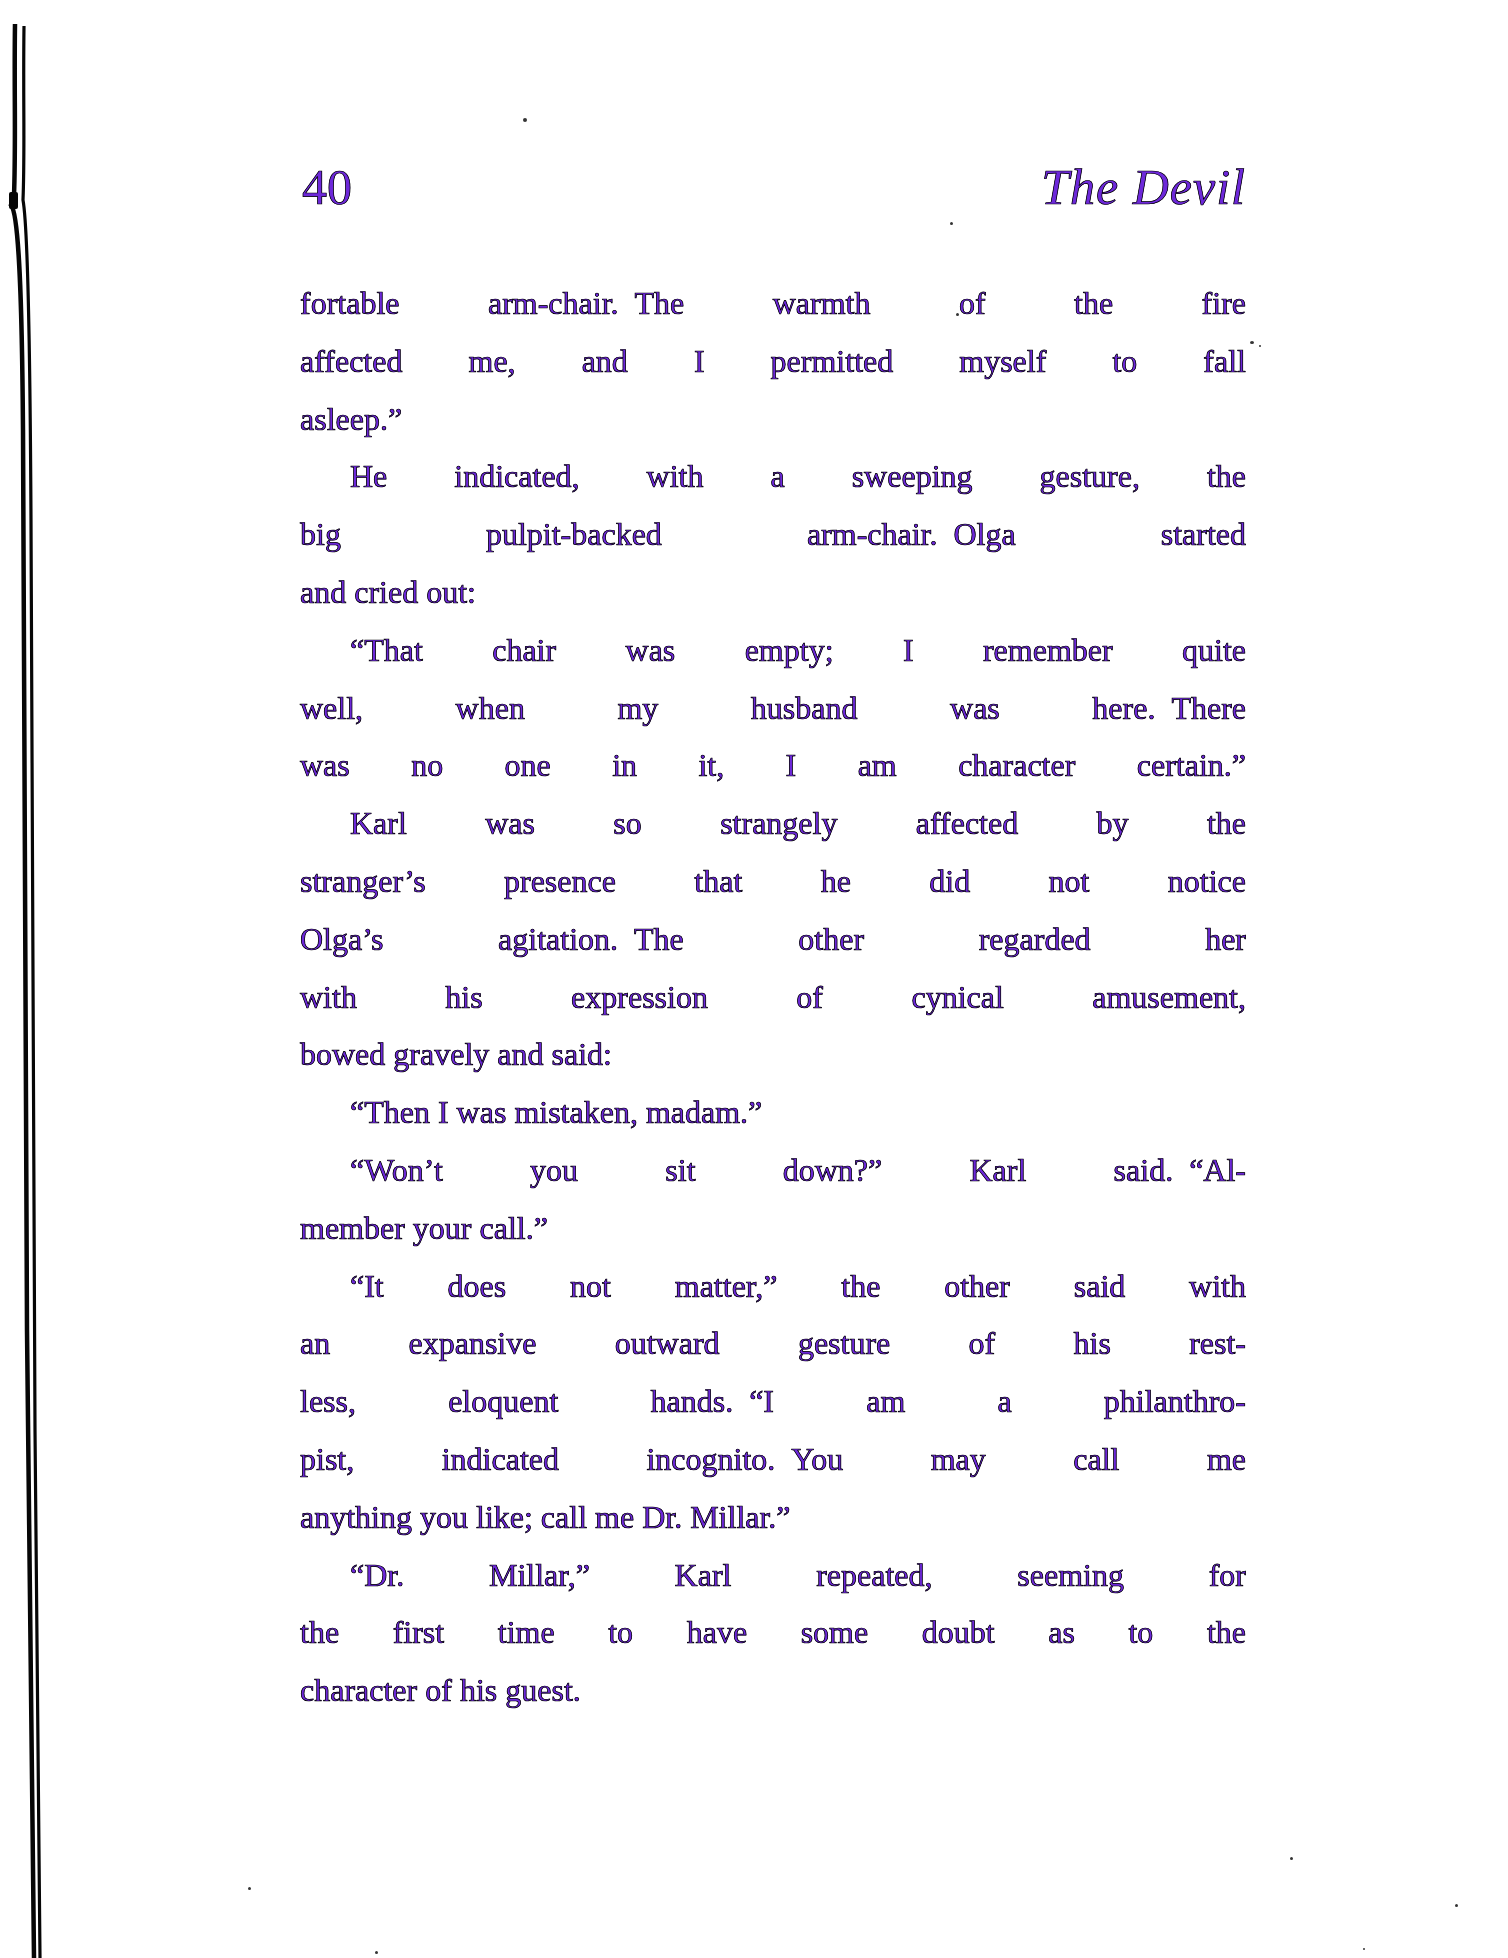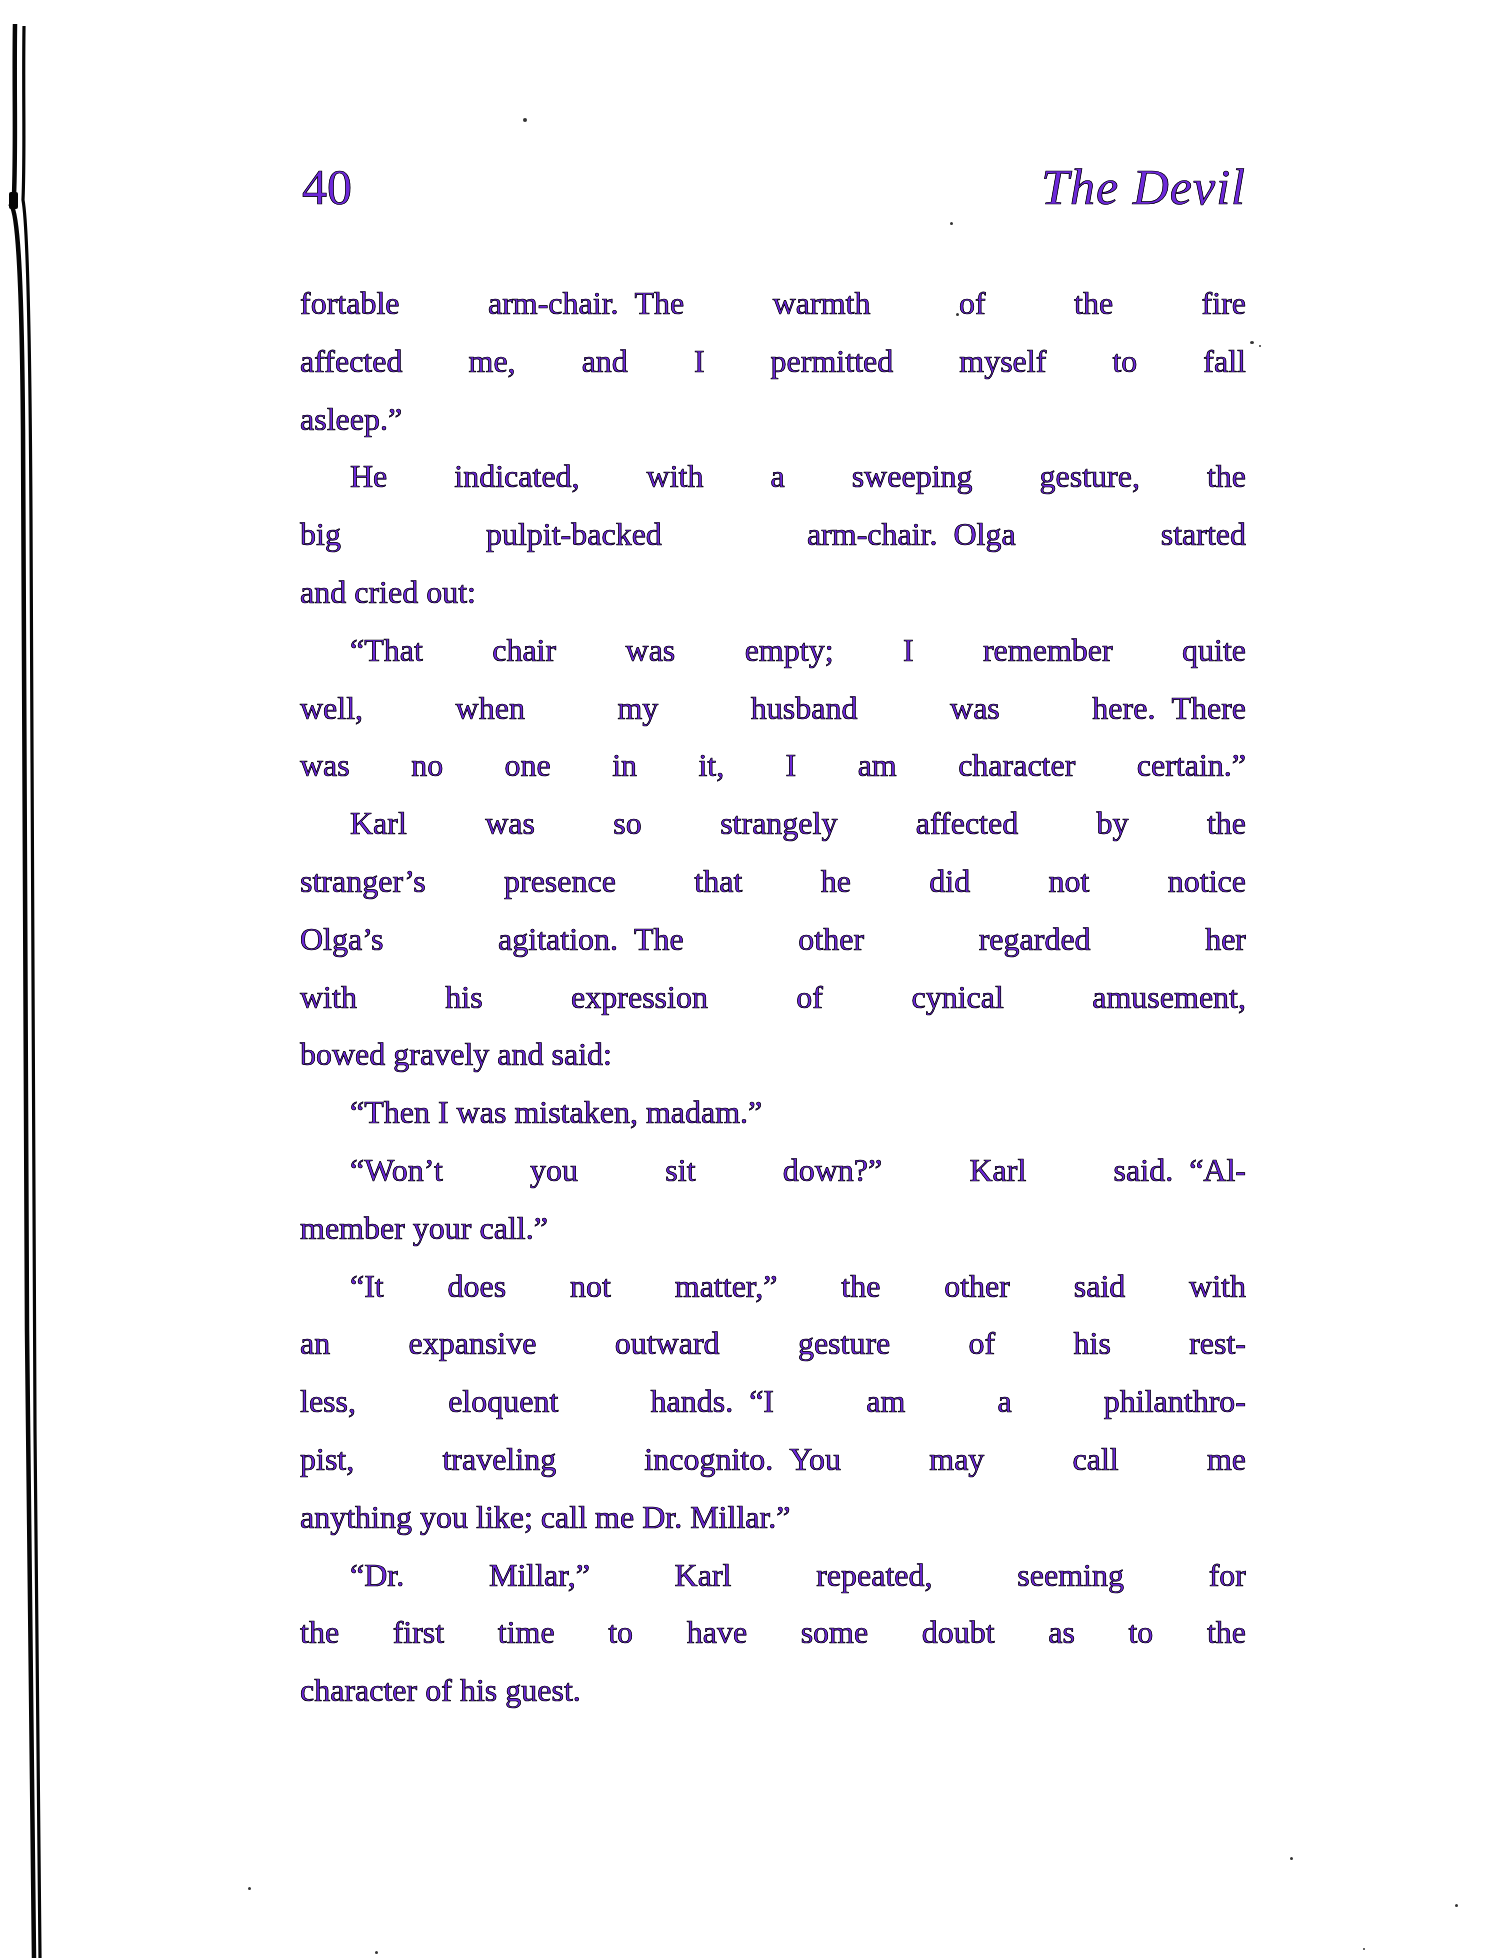--- a/index.html
+++ b/index.html
@@ -117,21 +117,21 @@
         <div class="line first">“Then I was mistaken, madam.”</div>
       </div>
       <div class="paragraph indent">
         <div class="line just first">“Won’t you sit down?” Karl said. “Al-</div>
         <div class="line">member your call.”</div>
       </div>
       <div class="paragraph indent">
         <div class="line just first">“It does not matter,” the other said with</div>
         <div class="line just">an expansive outward gesture of his rest-</div>
         <div class="line just">less, eloquent hands. “I am a philanthro-</div>
-        <div class="line just">pist, traveling incognito. You may call me</div>
+        <div class="line just">pist, indicated incognito. You may call me</div>
         <div class="line">anything you like; call me Dr. Millar.”</div>
       </div>
       <div class="paragraph indent">
         <div class="line just first">“Dr. Millar,” Karl repeated, seeming for</div>
         <div class="line just">the first time to have some doubt as to the</div>
         <div class="line">character of his guest.</div>
       </div>
     </div>
 
   <div>

